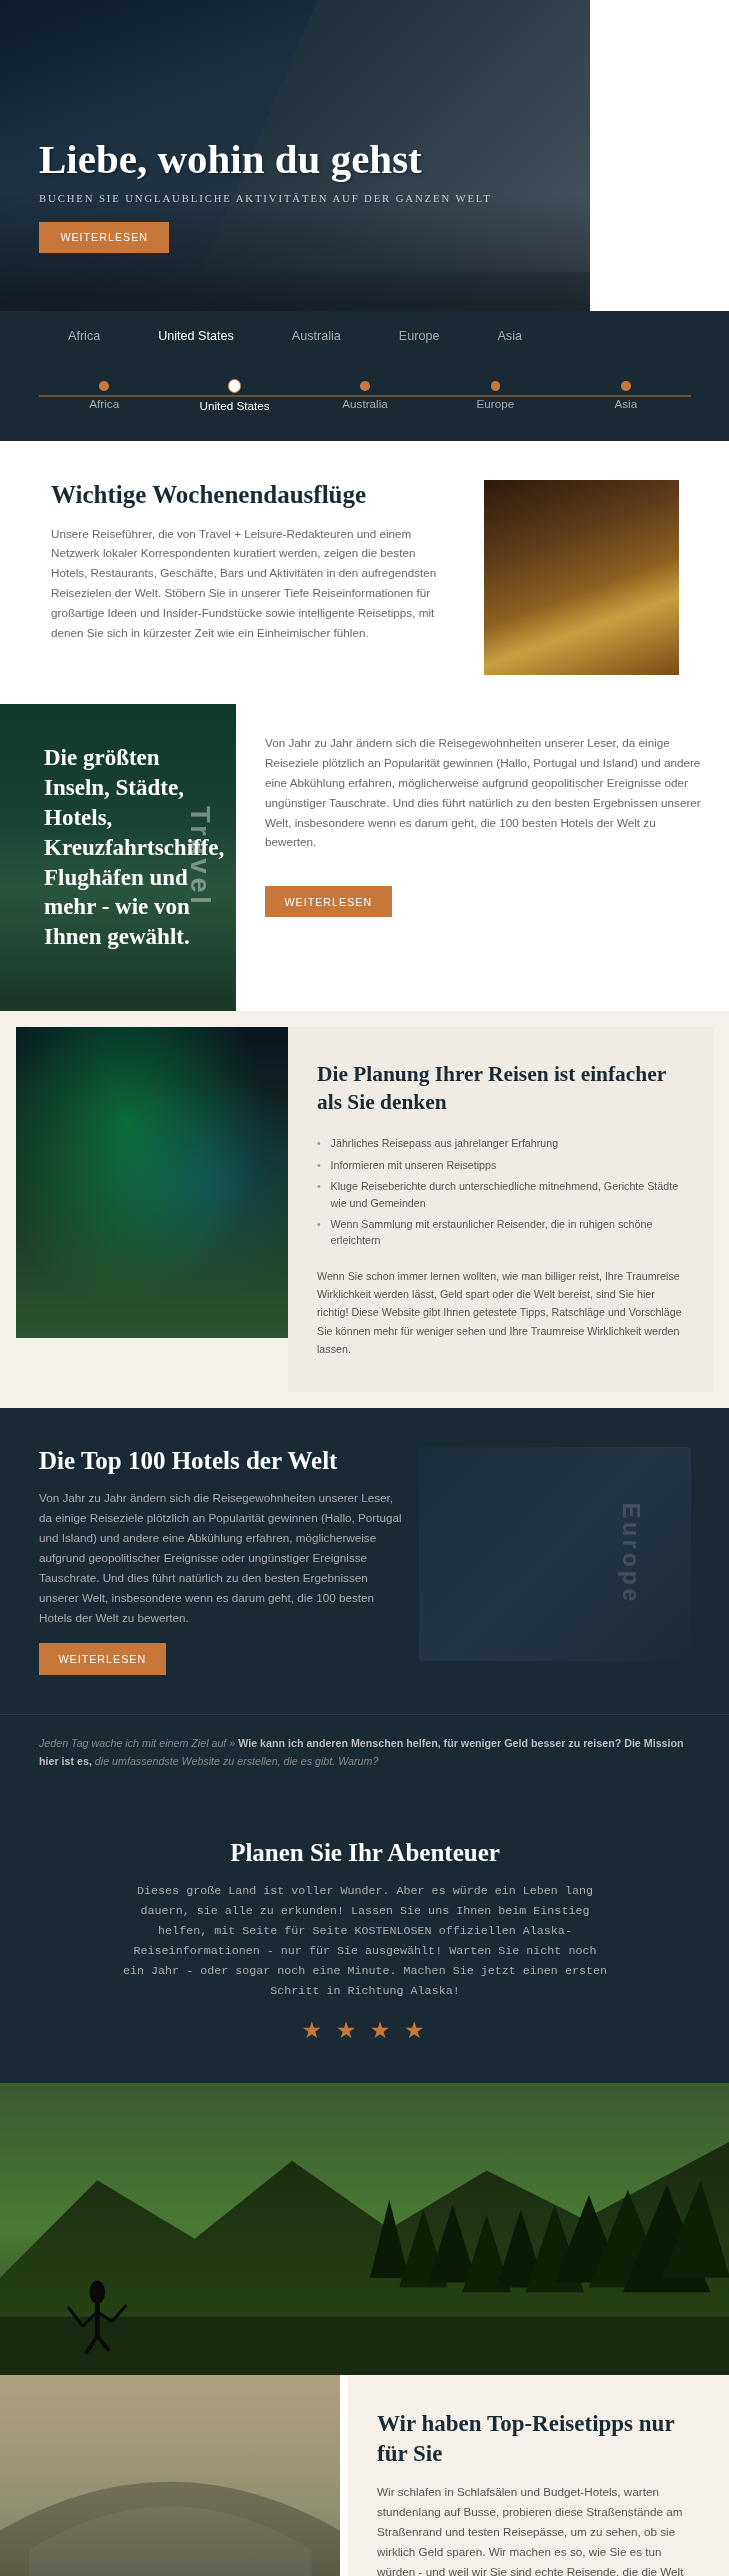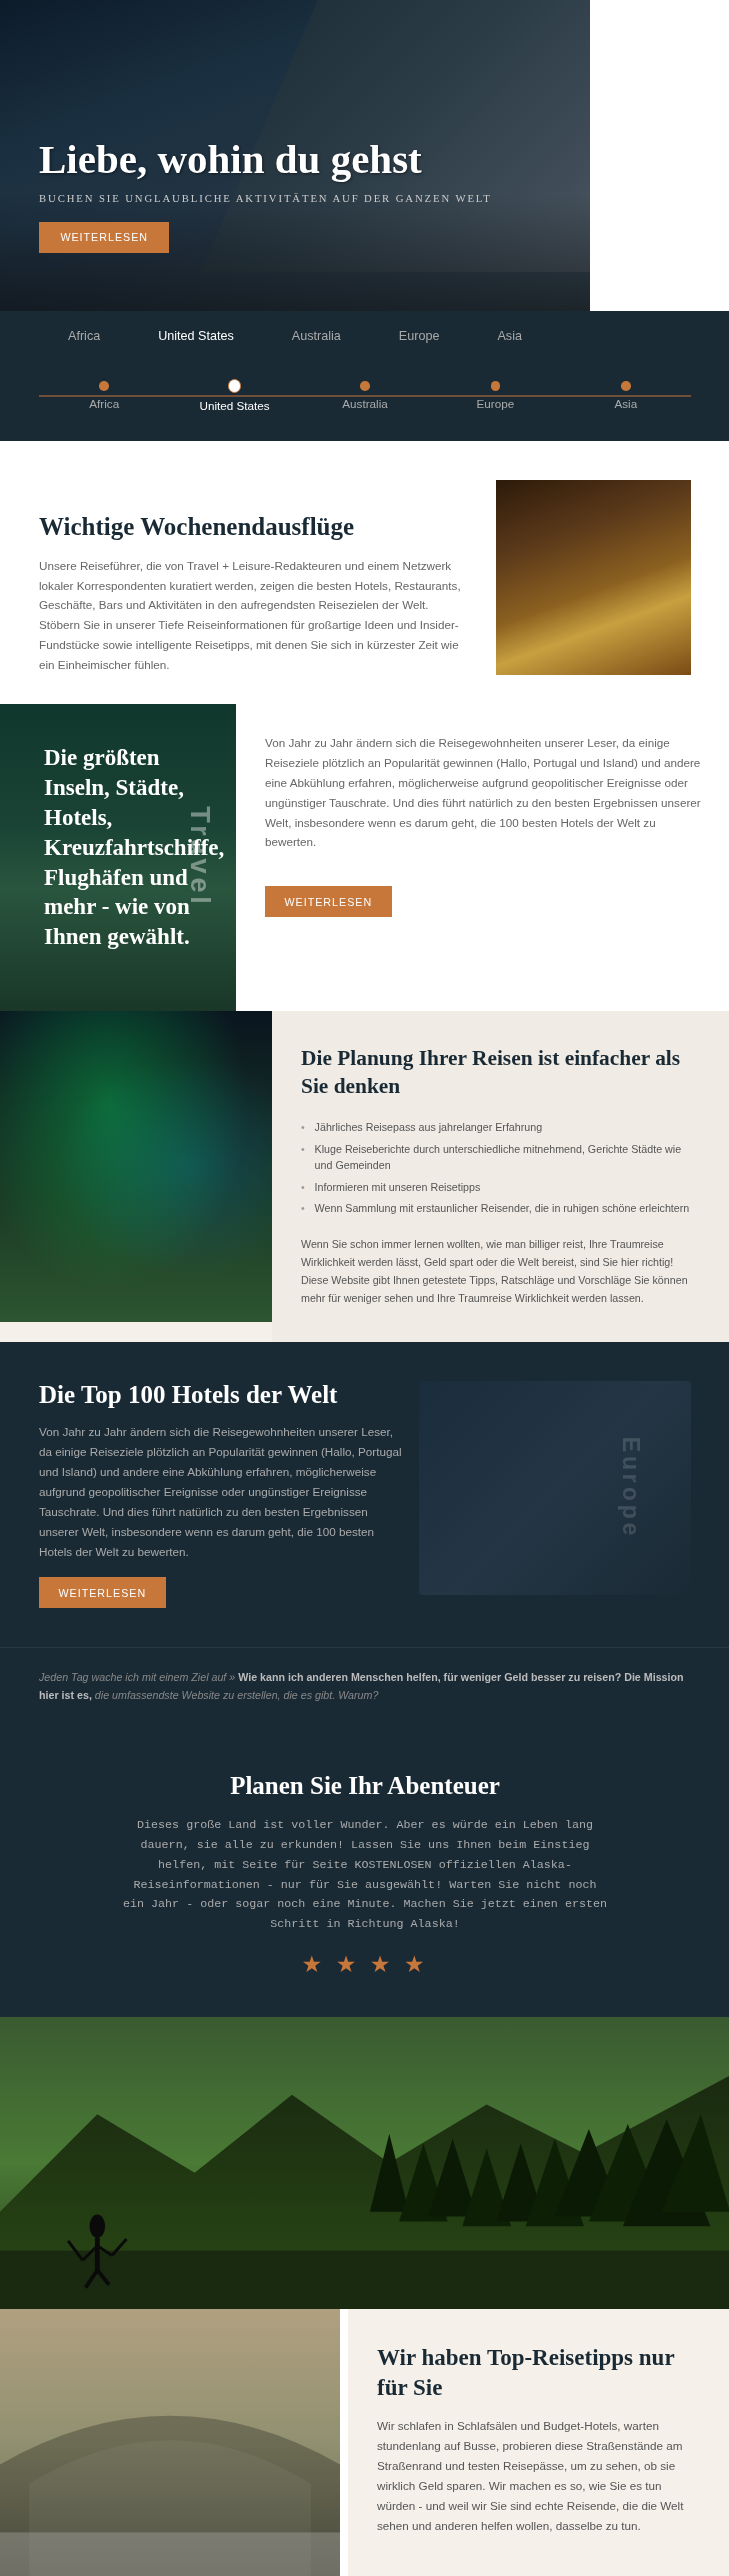--- a/index.html
+++ b/index.html
@@ -129,24 +129,23 @@
       font-size: 11.7px;
       font-family: sans-serif;
     }
     .timeline-label.active {
       color: #fff;
     }
 
     
     .weekend-section {
       background: #fff;
-      padding: 39px 39px 29px;
+      padding: 39px 51px 29px;
       display: flex;
       gap: 29px;
-      align-items: flex-end;
     }
     .weekend-text {
       flex: 1;
     }
     .section-title {
       font-size: 25px;
       color: #1a2a35;
       margin-bottom: 13.6px;
       line-height: 1.2;
     }
@@ -226,21 +225,21 @@
       letter-spacing: 1px;
       text-transform: uppercase;
       cursor: pointer;
       font-family: sans-serif;
       display: inline-block;
     }
 
     
     .planning-section {
       background: #f5f0ea;
-      padding: 0;
+      padding: 16px;
     }
     .planning-inner {
       display: flex;
       gap: 0;
     }
     .planning-aurora {
       width: 272px;
       height: 311px;
       background: linear-gradient(180deg, #0a1a2a 0%, #0d2a3a 30%, #1a4a35 60%, #2d6a30 80%, #1a3a25 100%);
       position: relative;
@@ -515,22 +514,22 @@
 
 <section class="planning-section">
   <div class="planning-inner">
     <div class="planning-aurora">
       <div class="aurora-effect"></div>
     </div>
     <div class="planning-text">
       <h2 class="planning-title">Die Planung Ihrer Reisen ist einfacher als Sie denken</h2>
       <ul class="planning-list">
         <li>Jährliches Reisepass aus jahrelanger Erfahrung</li>
+        <li>Informieren mit unseren Reisetipps</li>
         <li>Kluge Reiseberichte durch unterschiedliche mitnehmend, Gerichte Städte wie und Gemeinden</li>
-        <li>Informieren mit unseren Reisetipps</li>
         <li>Wenn Sammlung mit erstaunlicher Reisender, die in ruhigen schöne erleichtern</li>
       </ul>
       <p class="planning-body">Wenn Sie schon immer lernen wollten, wie man billiger reist, Ihre Traumreise Wirklichkeit werden lässt, Geld spart oder die Welt bereist, sind Sie hier richtig! Diese Website gibt Ihnen getestete Tipps, Ratschläge und Vorschläge Sie können mehr für weniger sehen und Ihre Traumreise Wirklichkeit werden lassen.</p>
     </div>
   </div>
 </section>
 
 <section class="hotels-section">
   <div class="hotels-text">
     <h2 class="hotels-title">Die Top 100 Hotels der Welt</h2>

